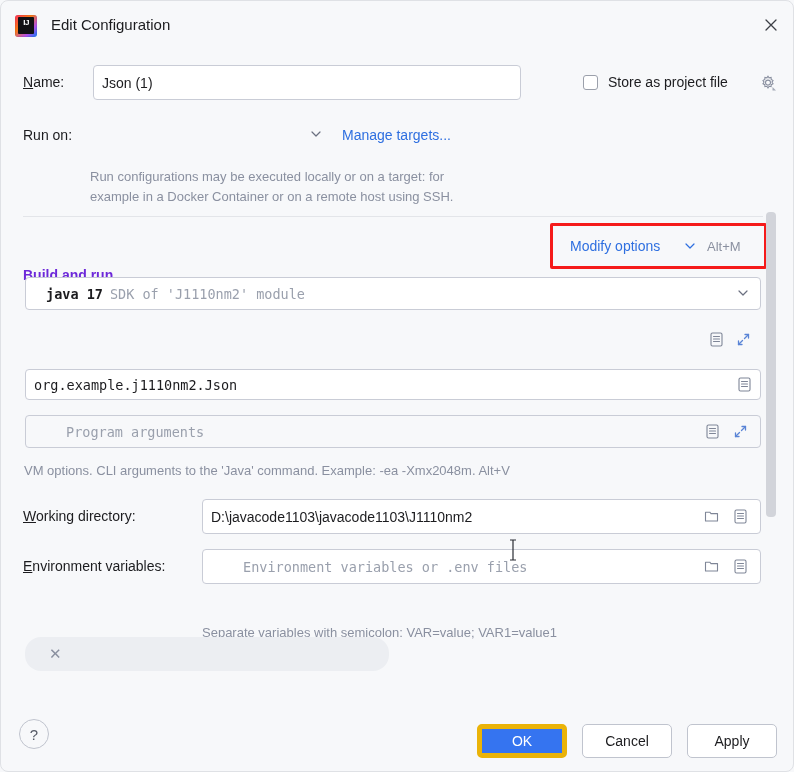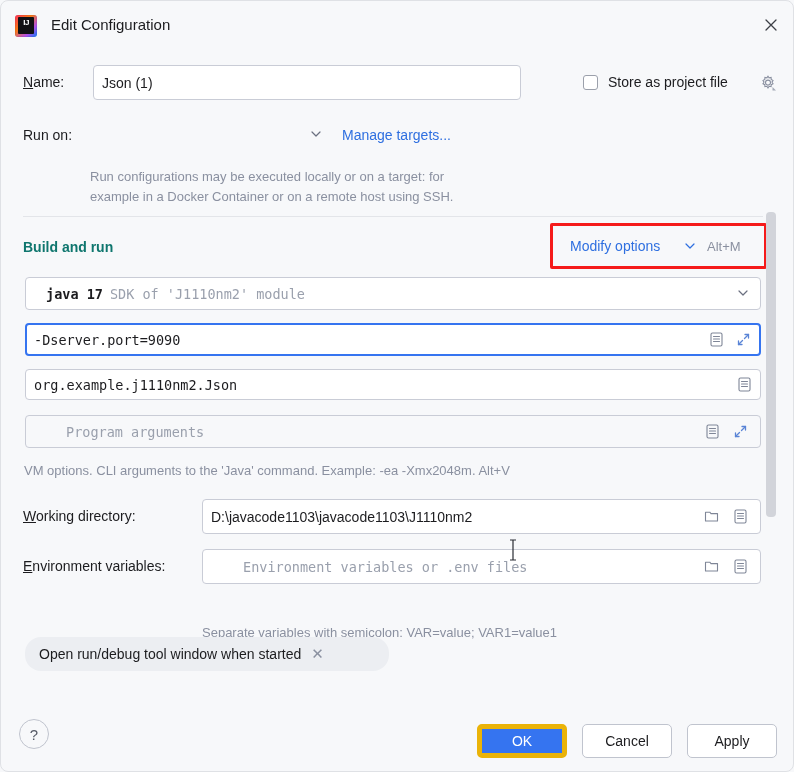--- a/index.html
+++ b/index.html
@@ -161,22 +161,23 @@
   }
   .sep {
     position: absolute;
     height: 1px;
     background: #e3e5e9;
   }
   .section-title {
     position: absolute;
     font-weight: bold;
     font-size: 14px;
-    color: #0f766e;
-    white-space: nowrap;
+    color: #6d28d9;
+    white-space: nowrap;
+    margin-top: 28px;
   }
 
   
   .redbox {
     position: absolute;
     box-sizing: border-box;
     border: 3px solid #f51a1a;
     border-radius: 2px;
     pointer-events: none;
   }
@@ -317,23 +318,20 @@
   <div class="combo mono disabledbg" style="left:24px; top:276px; width:736px; height:33px; background:#ffffff;">
     <span style="font-family:'DejaVu Sans Mono',monospace; font-size:13.5px; color:#1c1c1f; font-weight:bold;margin-left:12px;">java 17</span>
     <span style="font-family:'DejaVu Sans Mono',monospace; font-size:13.5px; color:#9aa0ad; margin-left:7px;">SDK of 'J1110nm2' module</span>
   </div>
   <div class="chev" style="left:735px; top:285px;">
     <svg width="14" height="14" viewBox="0 0 14 14" aria-hidden="true">
       <path d="M3 5 L7 9 L11 5" stroke="#6b7080" stroke-width="1.2" fill="none" stroke-linecap="round" stroke-linejoin="round"></path>
     </svg>
   </div>
 
-  <div class="field mono focused" style="left:24px; top:322px; width:736px; height:33px;">
-    <span>-Dserver.port=9090</span>
-  </div>
   <div class="ficon" style="left:707px; top:330px;">
     <svg width="17" height="17" viewBox="0 0 17 17" aria-hidden="true">
       <rect x="3" y="2" width="11" height="13" rx="1.5" stroke="#7f8697" stroke-width="1.1" fill="none"></rect>
       <path d="M5.5 5.5 H11.5 M5.5 8 H11.5 M5.5 10.5 H11.5" stroke="#7f8697" stroke-width="1.1" stroke-linecap="round"></path>
     </svg>
   </div>
   <div class="ficon" style="left:734px; top:330px;">
     <svg width="17" height="17" viewBox="0 0 17 17" aria-hidden="true">
       <g stroke="#5a84d6" stroke-width="1.3" fill="none" stroke-linecap="round" stroke-linejoin="round">
         <path d="M10 3.5 H13.5 V7"></path>
@@ -410,21 +408,20 @@
 
   <div class="hint" style="left:201px; top:624px;">Separate variables with semicolon: VAR=value; VAR1=value1</div>
 
   <div class="cursor-ibeam" style="left:507px; top:538px;">
     <svg width="10" height="22" viewBox="0 0 10 22" aria-hidden="true">
       <path d="M2 1 H8 M5 1 V21 M2 21 H8" stroke="#2a2d34" stroke-width="1.2" fill="none"></path>
     </svg>
   </div>
 
   <div class="chip" style="left:24px; top:636px; width:364px; height:34px;">
-    <span>Open run/debug tool window when started</span>
     <span class="x">✕</span>
   </div>
 
   <div class="scrollbar-thumb" style="left:765px; top:211px; width:10px; height:305px;"></div>
 
   <div class="help-btn" style="left:18px; top:718px;">?</div>
 
   <div class="btn primary" style="left:476px; top:723px; width:90px;">OK</div>
   <div class="btn" style="left:581px; top:723px; width:90px;">Cancel</div>
   <div class="btn" style="left:686px; top:723px; width:90px;">Apply</div>

